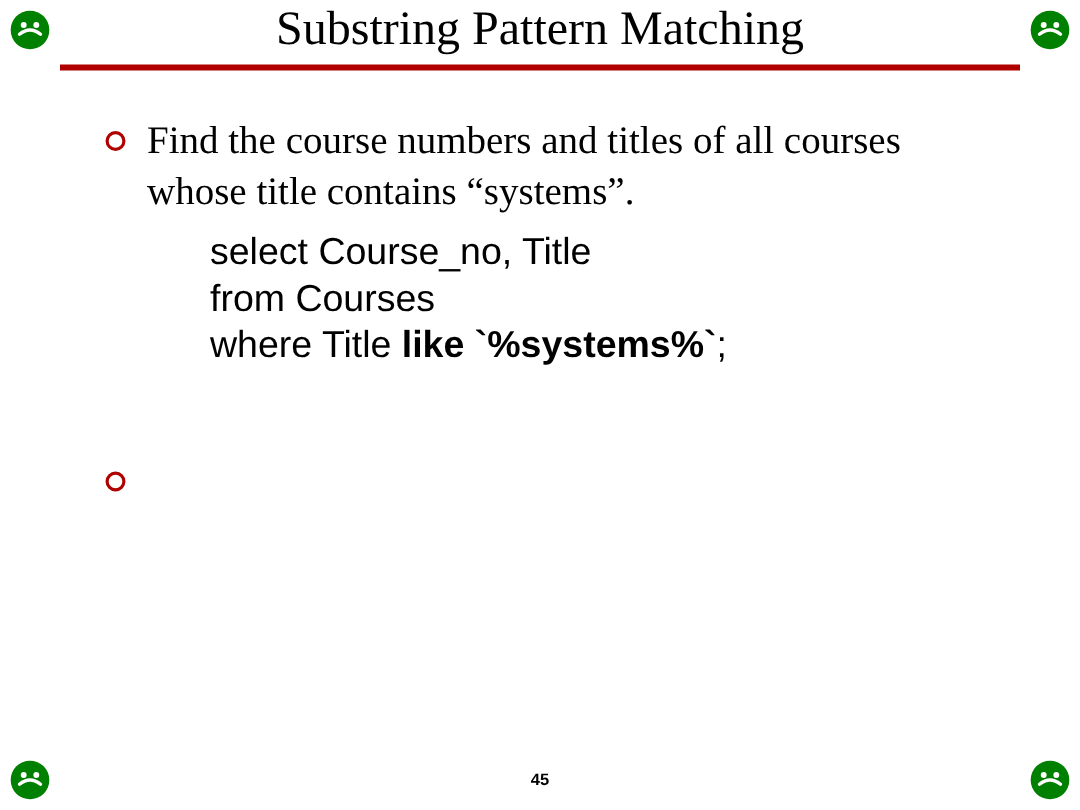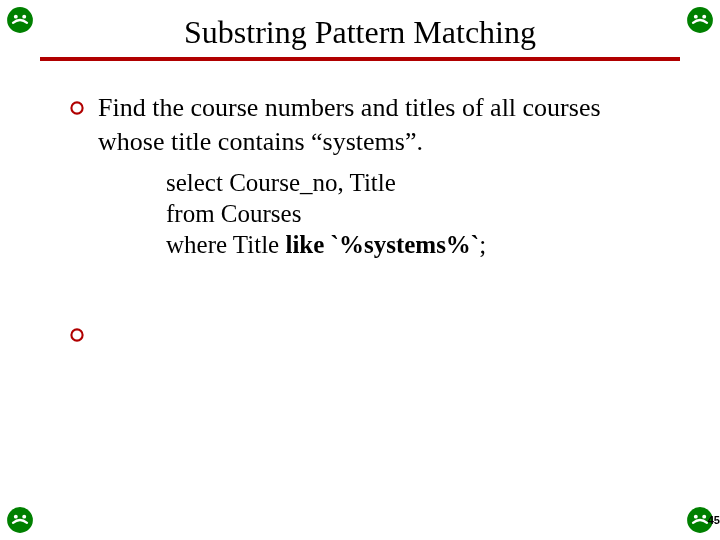--- a/index.html
+++ b/index.html
@@ -19,21 +19,21 @@
     align-items: center;
     justify-content: center;
   }
   .corner-icon.tl { top: 6px; left: 6px; }
   .corner-icon.tr { top: 6px; right: 6px; }
   .corner-icon.bl { bottom: 6px; left: 6px; }
   .corner-icon.br { bottom: 6px; right: 6px; }
   .corner-icon svg { width: 28px; height: 28px; }
 
   .title-block {
-    padding-top: 14px;
+    padding-top: 0;
     text-align: center;
   }
   .title {
     font-size: 32px;
     color: #000;
     display: inline-block;
     padding-bottom: 6px;
   }
   .title-rule {
     width: 640px;
@@ -55,38 +55,38 @@
     margin-top: 10px;
     margin-right: 14px;
   }
   .bullet-icon svg { width: 14px; height: 14px; display: block; }
   .bullet-text {
     font-size: 26px;
     line-height: 1.3;
     color: #000;
   }
   .code-block {
-    font-family: Liberation Serif, serif;
+    font-family: Liberation Sans, sans-serif;
     font-size: 25px;
     line-height: 1.25;
     color: #000;
-    margin-left: 96px;
+    margin-left: 70px;
     margin-top: 2px;
     white-space: pre;
   }
   .code-block .kw { font-weight: bold; }
 
   .spacer { height: 58px; }
 
   .page-num {
     position: absolute;
     bottom: 14px;
     left: 0;
     width: 100%;
-    text-align: right;
+    text-align: center;
     font-family: Arial, sans-serif;
     font-size: 11px;
     font-weight: bold;
     color: #000;
   }
 </style>
 </head>
 <body>
 
 <div class="corner-icon tl">

